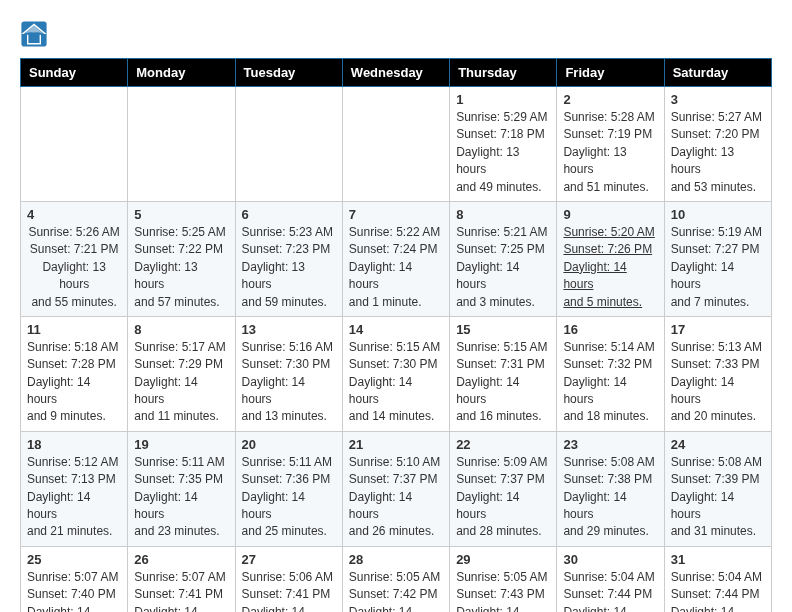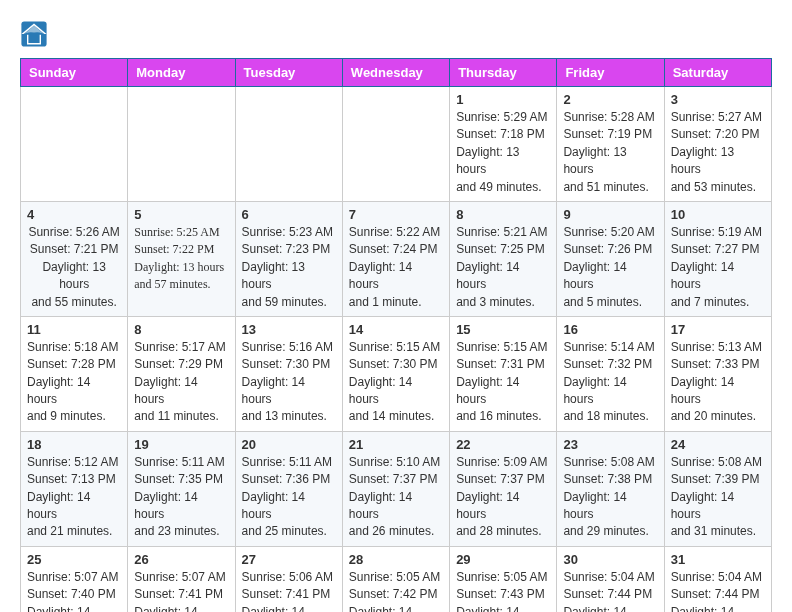--- a/index.html
+++ b/index.html
@@ -43,21 +43,21 @@
     .location-title {
       font-size: 16px;
       color: #555;
     }
     .calendar {
       width: 100%;
       border-collapse: collapse;
       border: 1px solid #ccc;
     }
     .calendar th {
-      background-color: #d946ef;
+      background-color: #000000;
       color: #fff;
       text-align: left;
       padding: 6px 8px;
       font-size: 13px;
       border: 1px solid #1e6a9f;
     }
     .calendar td {
       vertical-align: top;
       padding: 5px 6px;
       border: 1px solid #ccc;
@@ -149,21 +149,21 @@
       <tr>
         <td>
           <span class="day-num">4</span>
           <div class="day-info" style="white-space: pre-line; text-align: center;">Sunrise: 5:26 AM
 Sunset: 7:21 PM
 Daylight: 13 hours
 and 55 minutes.</div>
         </td>
         <td>
           <span class="day-num">5</span>
-          <div class="day-info" style="white-space: pre-line; font-family: Liberation Serif, serif;">Sunrise: 5:25 AM
+          <div class="day-info" style="white-space: pre-line;">Sunrise: 5:25 AM
 Sunset: 7:22 PM
 Daylight: 13 hours
 and 57 minutes.</div>
         </td>
         <td>
           <span class="day-num">6</span>
           <div class="day-info" style="white-space: pre-line;">Sunrise: 5:23 AM
 Sunset: 7:23 PM
 Daylight: 13 hours
 and 59 minutes.</div>
@@ -177,21 +177,21 @@
         </td>
         <td>
           <span class="day-num">8</span>
           <div class="day-info" style="white-space: pre-line;">Sunrise: 5:21 AM
 Sunset: 7:25 PM
 Daylight: 14 hours
 and 3 minutes.</div>
         </td>
         <td>
           <span class="day-num">9</span>
-          <div class="day-info" style="white-space: pre-line;">Sunrise: 5:20 AM
+          <div class="day-info" style="white-space: pre-line; text-decoration: underline;">Sunrise: 5:20 AM
 Sunset: 7:26 PM
 Daylight: 14 hours
 and 5 minutes.</div>
         </td>
         <td>
           <span class="day-num">10</span>
           <div class="day-info" style="white-space: pre-line;">Sunrise: 5:19 AM
 Sunset: 7:27 PM
 Daylight: 14 hours
 and 7 minutes.</div>

